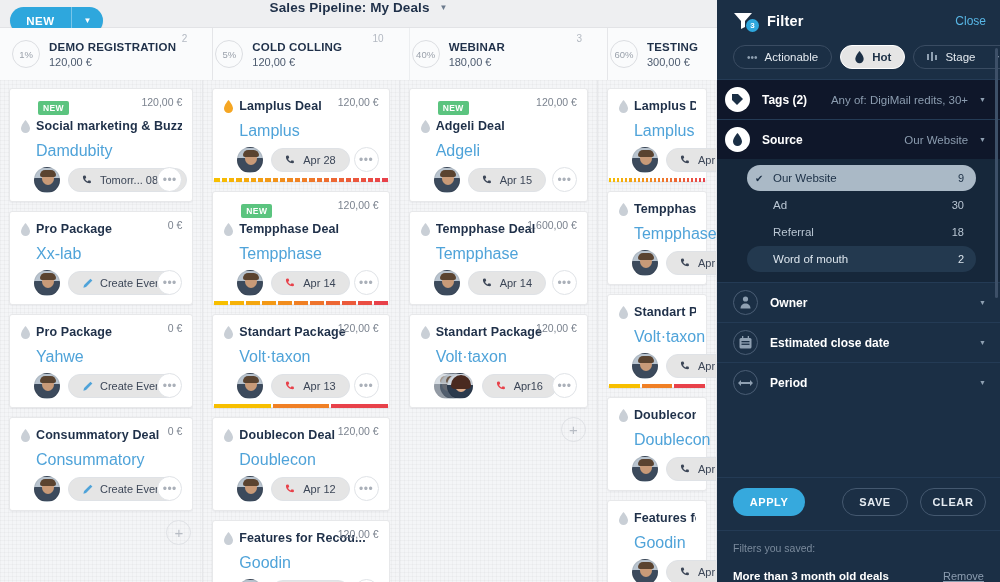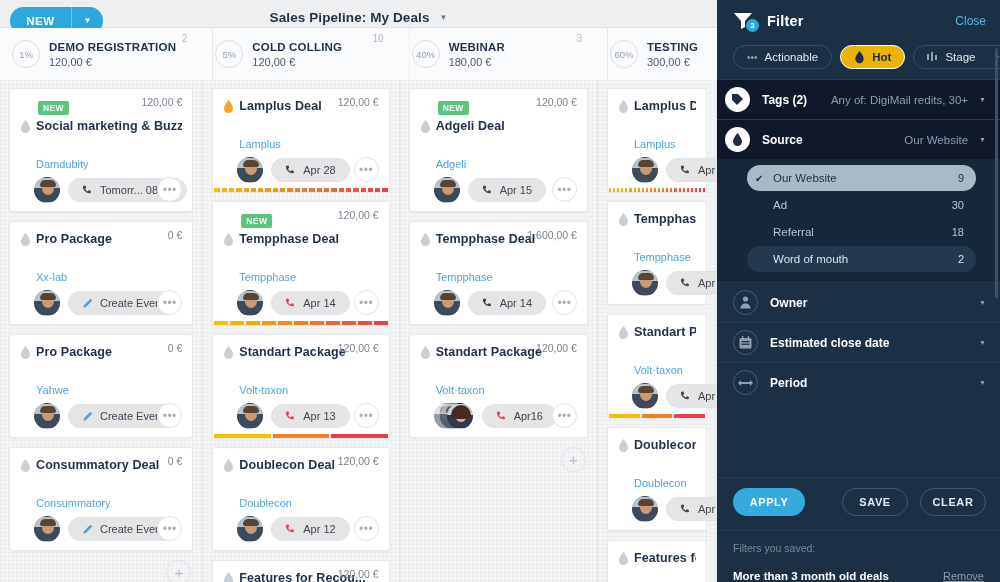--- a/index.html
+++ b/index.html
@@ -11,21 +11,21 @@
   .app { position: relative; width: 1000px; height: 582px; display: flex; }
 
   
   .board { width: 717px; height: 582px; position: relative; background: #f4f5f7; overflow: hidden; }
 
   .topbar {
     height: 28px; background: #eeeff1; position: relative;
     border-bottom: 1px solid #e2e3e6;
   }
   .pipeline-title {
-    position: absolute; left: 0; right: 0; top: 10px; text-align: center;
+    position: absolute; left: 0; right: 0; top: 0; text-align: center;
     font-size: 13.5px; font-weight: bold; color: #1f3049; letter-spacing: .1px;
   }
   .pipeline-title .caret { font-size: 8px; color: #6b7a8d; margin-left: 6px; vertical-align: 2px; }
 
   .new-btn {
     position: absolute; left: 10px; top: 7px; height: 27px; width: 93px;
     background: #2ea7dd; border-radius: 14px; display: flex; align-items: center;
     box-shadow: 0 1px 1px rgba(0,0,0,.12); cursor: pointer;
   }
   .new-btn .lbl {
@@ -85,21 +85,21 @@
     display: inline-block; background: #5bc47f; color: #fff; font-size: 8.5px;
     font-weight: bold; letter-spacing: .4px; padding: 2px 5px 2px 5px; border-radius: 2px;
     margin-left: 18px; margin-bottom: 2px;
   }
   .card-title-row { display: flex; align-items: flex-start; margin-top: 2px; }
   .flame { width: 16px; flex: none; padding-top: 1px; }
   .card .tname {
     font-size: 12.5px; font-weight: bold; color: #1f3049; letter-spacing: .1px;
     white-space: nowrap; overflow: hidden;
   }
-  .card .comp { font-size: 11px; color: #4fa3d9; margin: 20px 0 0 16px; }
+  .card .comp { font-size: 16px; color: #4fa3d9; margin: 4px 0 0 16px; }
   .card .row {
     display: flex; align-items: center; margin-top: 7px; margin-left: 14px;
   }
   .avatar {
     width: 26px; height: 26px; border-radius: 50%; flex: none; position: relative;
     overflow: hidden; background: #8794a3; border: 1px solid rgba(0,0,0,.07);
   }
   .av-male { background: linear-gradient(#b9c4cf 0 42%, #3c4a5c 42% 100%); }
   .av-male:before {
     content:""; position:absolute; left:7px; top:4px; width:12px; height:13px;
@@ -165,21 +165,21 @@
   }
   .pan-title { font-size: 14.5px; font-weight: bold; margin-left: 12px; letter-spacing: .2px; }
   .pan-close { margin-left: auto; font-size: 12px; color: #58b7e6; cursor: pointer; }
 
   .chiprow { display: flex; align-items: center; padding: 4px 14px 10px 16px; gap: 8px; }
   .chip {
     height: 24px; border-radius: 13px; border: 1px solid #3a4c62; display: flex;
     align-items: center; padding: 0 13px; font-size: 11.5px; color: #e3e9ef; cursor: pointer;
   }
   .chip .ic { margin-right: 7px; font-size: 10px; color: #8fa0b2; display:flex; }
-  .chip.on { background: #eab308; color: #1b2f45; border-color: #fff; font-weight: bold; }
+  .chip.on { background: #e5e5e5; color: #1b2f45; border-color: #fff; font-weight: bold; }
   .chip.on .ic { color: #1b2f45; }
   .chip .car { margin-left: 18px; font-size: 7px; color: #8fa0b2; }
 
   .frow {
     display: flex; align-items: center; height: 40px; padding: 0 14px 0 16px;
     border-top: 1px solid #243b55; cursor: pointer;
   }
   .frow.filled { background: #0f172a; padding-left: 8px; }
   .fico {
     width: 25px; height: 25px; border-radius: 50%; flex: none;

